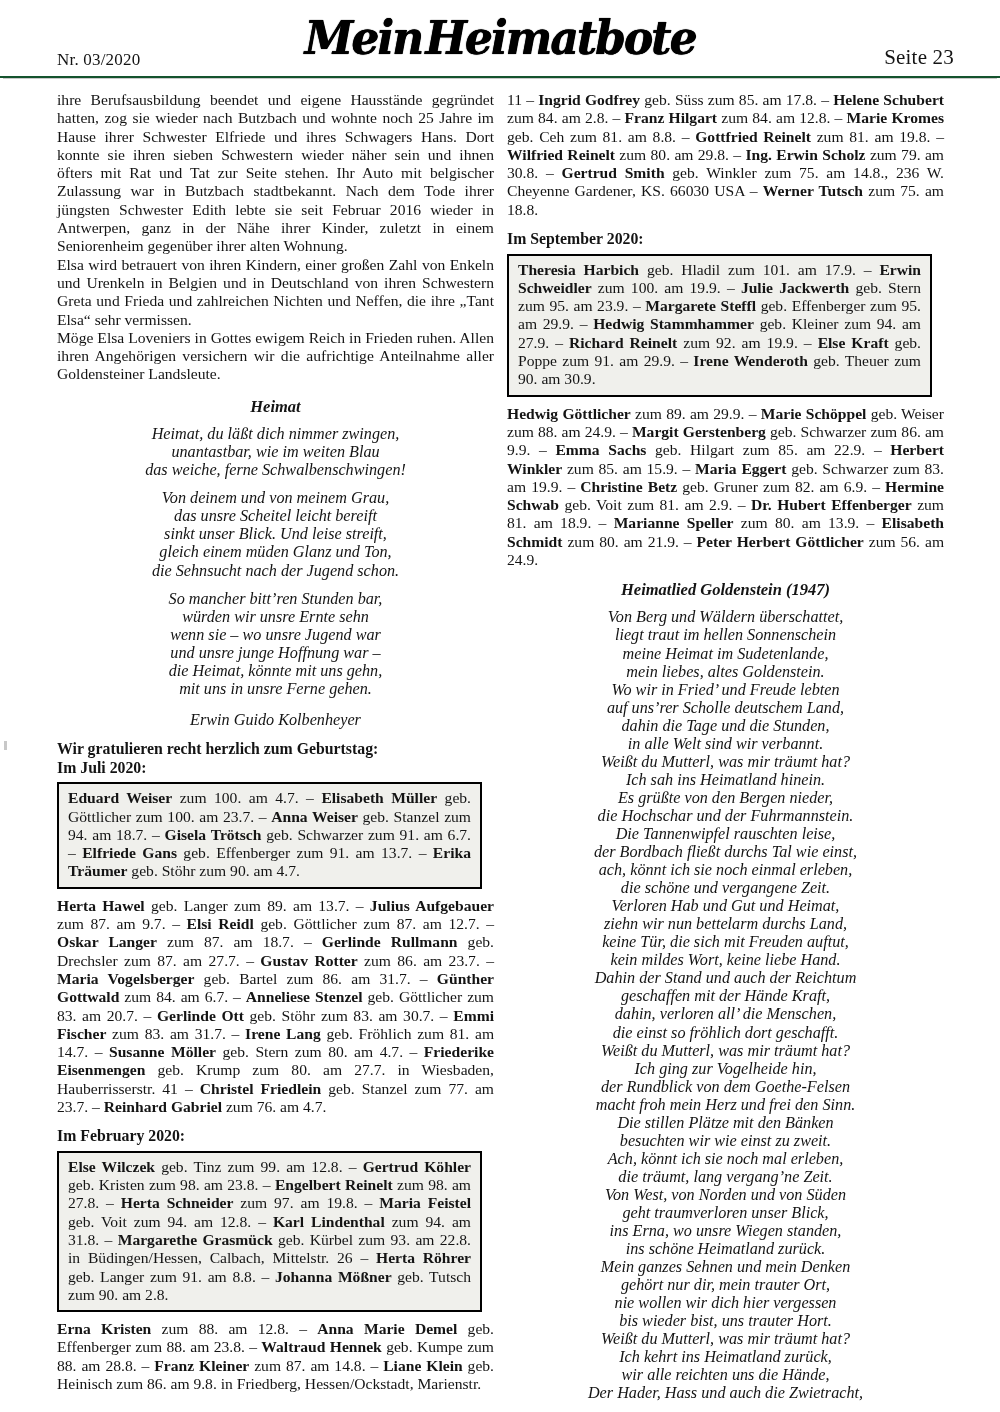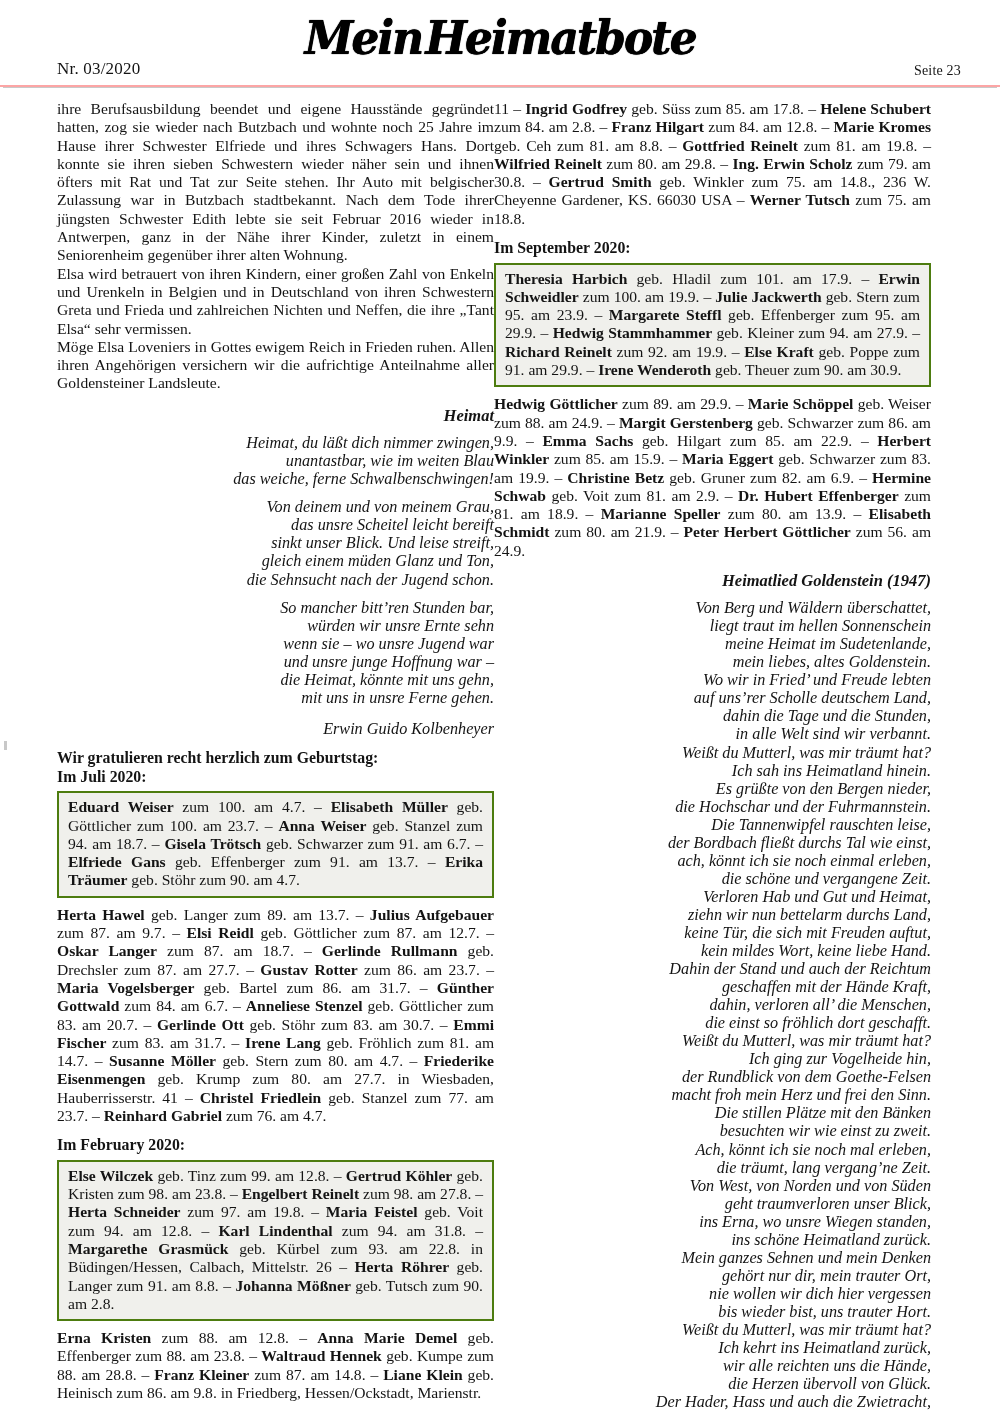--- a/index.html
+++ b/index.html
@@ -10,79 +10,80 @@
     color:#141414;
     position:relative;
     overflow:hidden;
   }
   .page{position:relative;width:1000px;height:1412px;}
 
   
   .page-header{
     position:relative;
     height:76px;
-    padding:9px 55px 0 57px;
-    border-bottom:2px solid #fca5a5;
+    padding:0 55px 0 57px;
+    border-bottom:2px solid #14532d;
     box-shadow:0 4px 0 -3px #c9c9c9;
   }
   .issue-number{
     position:absolute;left:57px;bottom:6px;
     font-size:17px;letter-spacing:.2px;
   }
   .page-number{
-    position:absolute;right:39px;bottom:6px;
-    font-size:14px;letter-spacing:.2px;
+    position:absolute;right:46px;bottom:6px;
+    font-size:21px;letter-spacing:.2px;
   }
   .masthead{
     position:absolute;left:0;right:0;top:14px;
     text-align:center;
     font-family:"DejaVu Serif",serif;
     font-weight:bold;font-style:italic;
     font-size:44px;line-height:48px;
     letter-spacing:-2px;word-spacing:-10px;
     transform:scaleY(1.04);
     color:#000;
     text-shadow:0 0 1px #000, .5px 0 0 #000;
   }
 
   
   .columns{
     display:flex;
+    gap:13px;
     padding:13px 55px 0 57px;
   }
   .col{width:437px;}
 
   .body-text{
     font-size:15.6px;
     line-height:18.3px;
     text-align:justify;
     margin:0;
   }
   .b{font-weight:bold;}
 
   
   .birthday-box{
-    border:2px solid #4d7c0f;
+    border:2px solid #000000;
     background:#f0f0ec;
     padding:5px 9px 6px 9px;
-    margin:5px 0 8px 0;
+    margin:5px 12px 8px 0;
   }
 
   .section-heading{
     font-weight:bold;
     font-size:15.8px;
     line-height:18.5px;
     text-align:left;
     margin:0;
   }
   .mt{margin-top:11px;}
 
   
   .poem{
-    text-align:right;
+    text-align:center;
     font-style:italic;
     font-size:16.2px;
     line-height:18.1px;
     margin-top:14px;
   }
   .poem-title{
     font-weight:bold;
     font-style:italic;
     font-size:16.5px;
     margin:0 0 9px 0;
@@ -215,20 +216,19 @@
             <div class="pline">geht traumverloren unser Blick,</div>
             <div class="pline">ins Erna, wo unsre Wiegen standen,</div>
             <div class="pline">ins schöne Heimatland zurück.</div>
             <div class="pline">Mein ganzes Sehnen und mein Denken</div>
             <div class="pline">gehört nur dir, mein trauter Ort,</div>
             <div class="pline">nie wollen wir dich hier vergessen</div>
             <div class="pline">bis wieder bist, uns trauter Hort.</div>
             <div class="pline">Weißt du Mutterl, was mir träumt hat?</div>
             <div class="pline">Ich kehrt ins Heimatland zurück,</div>
             <div class="pline">wir alle reichten uns die Hände,</div>
-            <div class="pline">die Herzen übervoll von Glück.</div>
             <div class="pline">Der Hader, Hass und auch die Zwietracht,</div>
           </div>
       </div>
     </div>
 
   </div>
 </div>
 
 </body></html>

